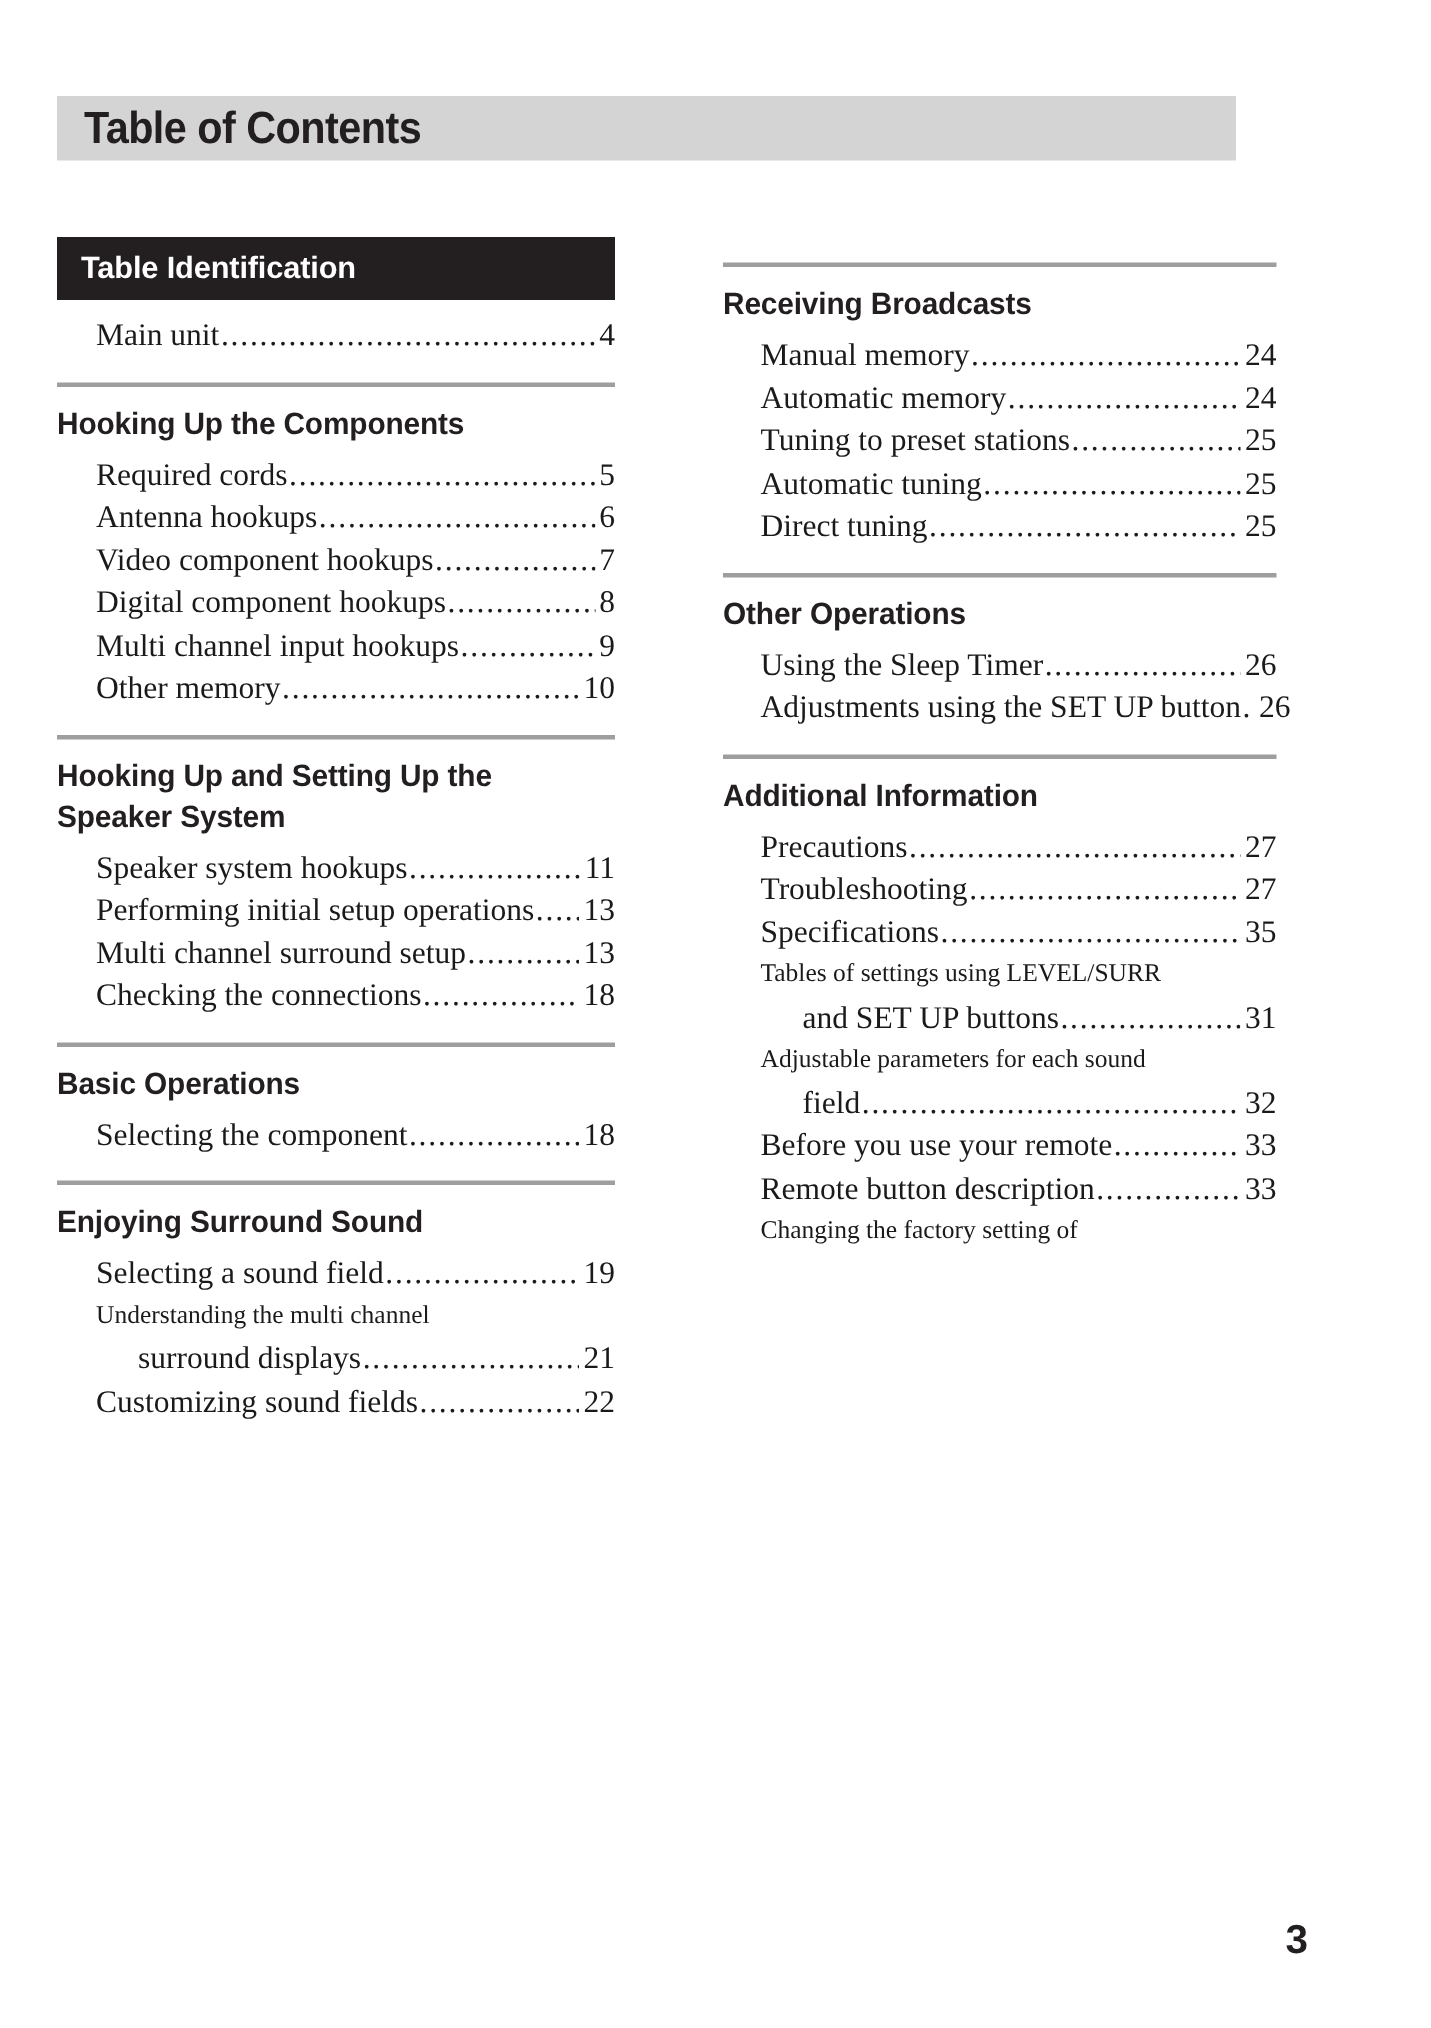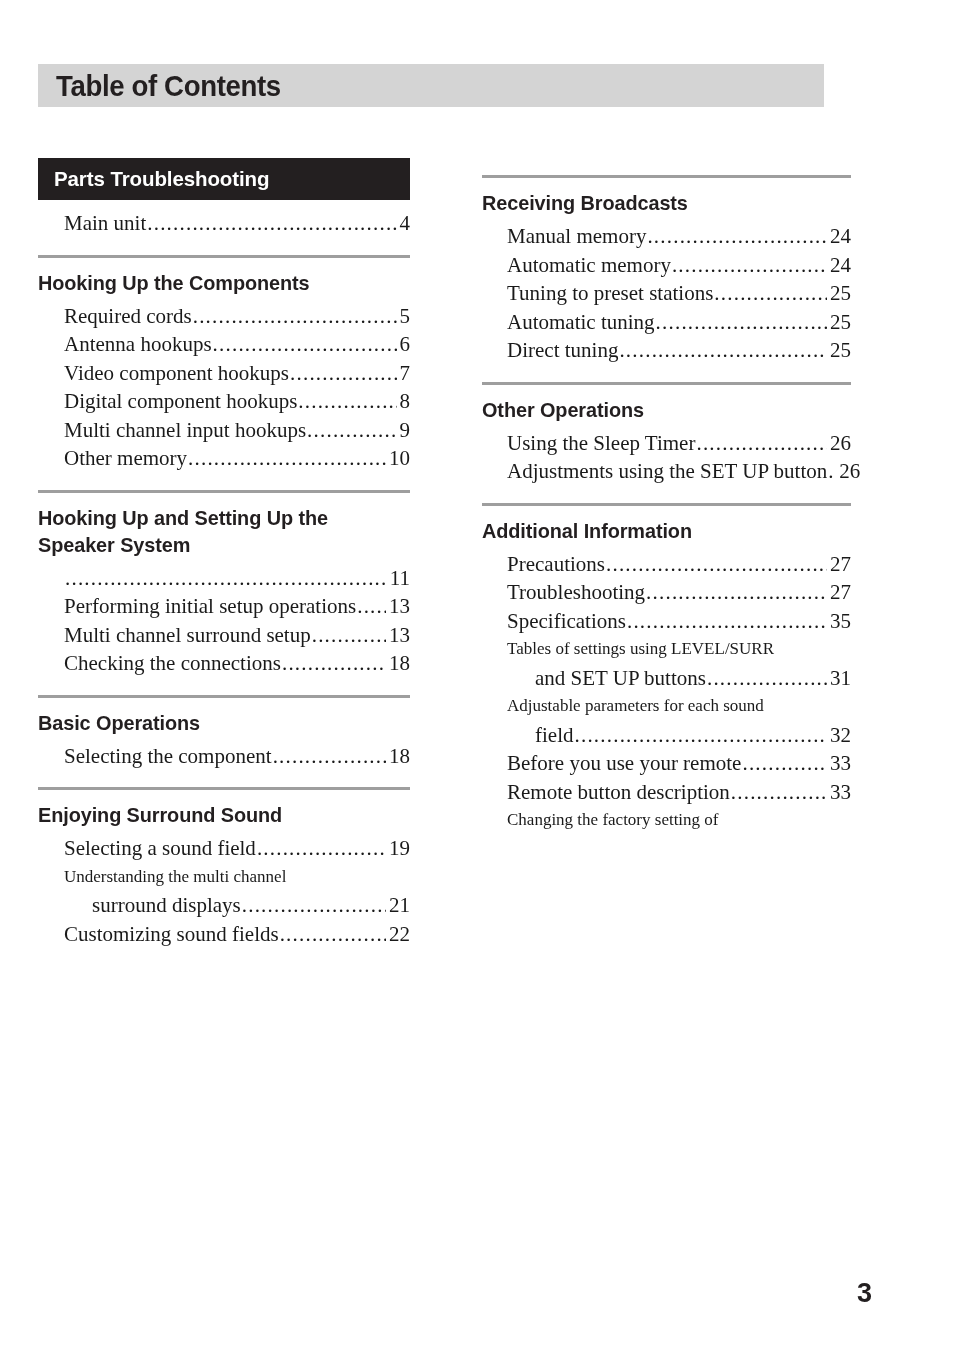--- a/index.html
+++ b/index.html
@@ -152,21 +152,21 @@
 </style>
 </head>
 <body>
 
 <div class="page-header-bar"></div>
 <div class="page-header-title">Table of Contents</div>
 
 <div class="columns">
   <div class="col col-left" id="col-left">
       <div class="section first">
-        <div class="section-heading inverted">Parts Troubleshooting</div>
+        <div class="section-heading inverted">Table Identification</div>
         <div class="entries">
           <div class="entry">
             <span class="entry-label">Main unit</span>
             <span class="entry-leader"></span>
             <span class="entry-page">4</span>
           </div>
         </div>
       </div>
       <div class="section">
         <div class="rule"></div>
@@ -202,20 +202,21 @@
             <span class="entry-leader"></span>
             <span class="entry-page">10</span>
           </div>
         </div>
       </div>
       <div class="section">
         <div class="rule"></div>
         <div class="section-heading">Hooking Up and Setting Up the Speaker System</div>
         <div class="entries">
           <div class="entry">
+            <span class="entry-label">Speaker system hookups</span>
             <span class="entry-leader"></span>
             <span class="entry-page">11</span>
           </div>
           <div class="entry">
             <span class="entry-label">Performing initial setup operations</span>
             <span class="entry-leader"></span>
             <span class="entry-page">13</span>
           </div>
           <div class="entry">
             <span class="entry-label">Multi channel surround setup</span>

